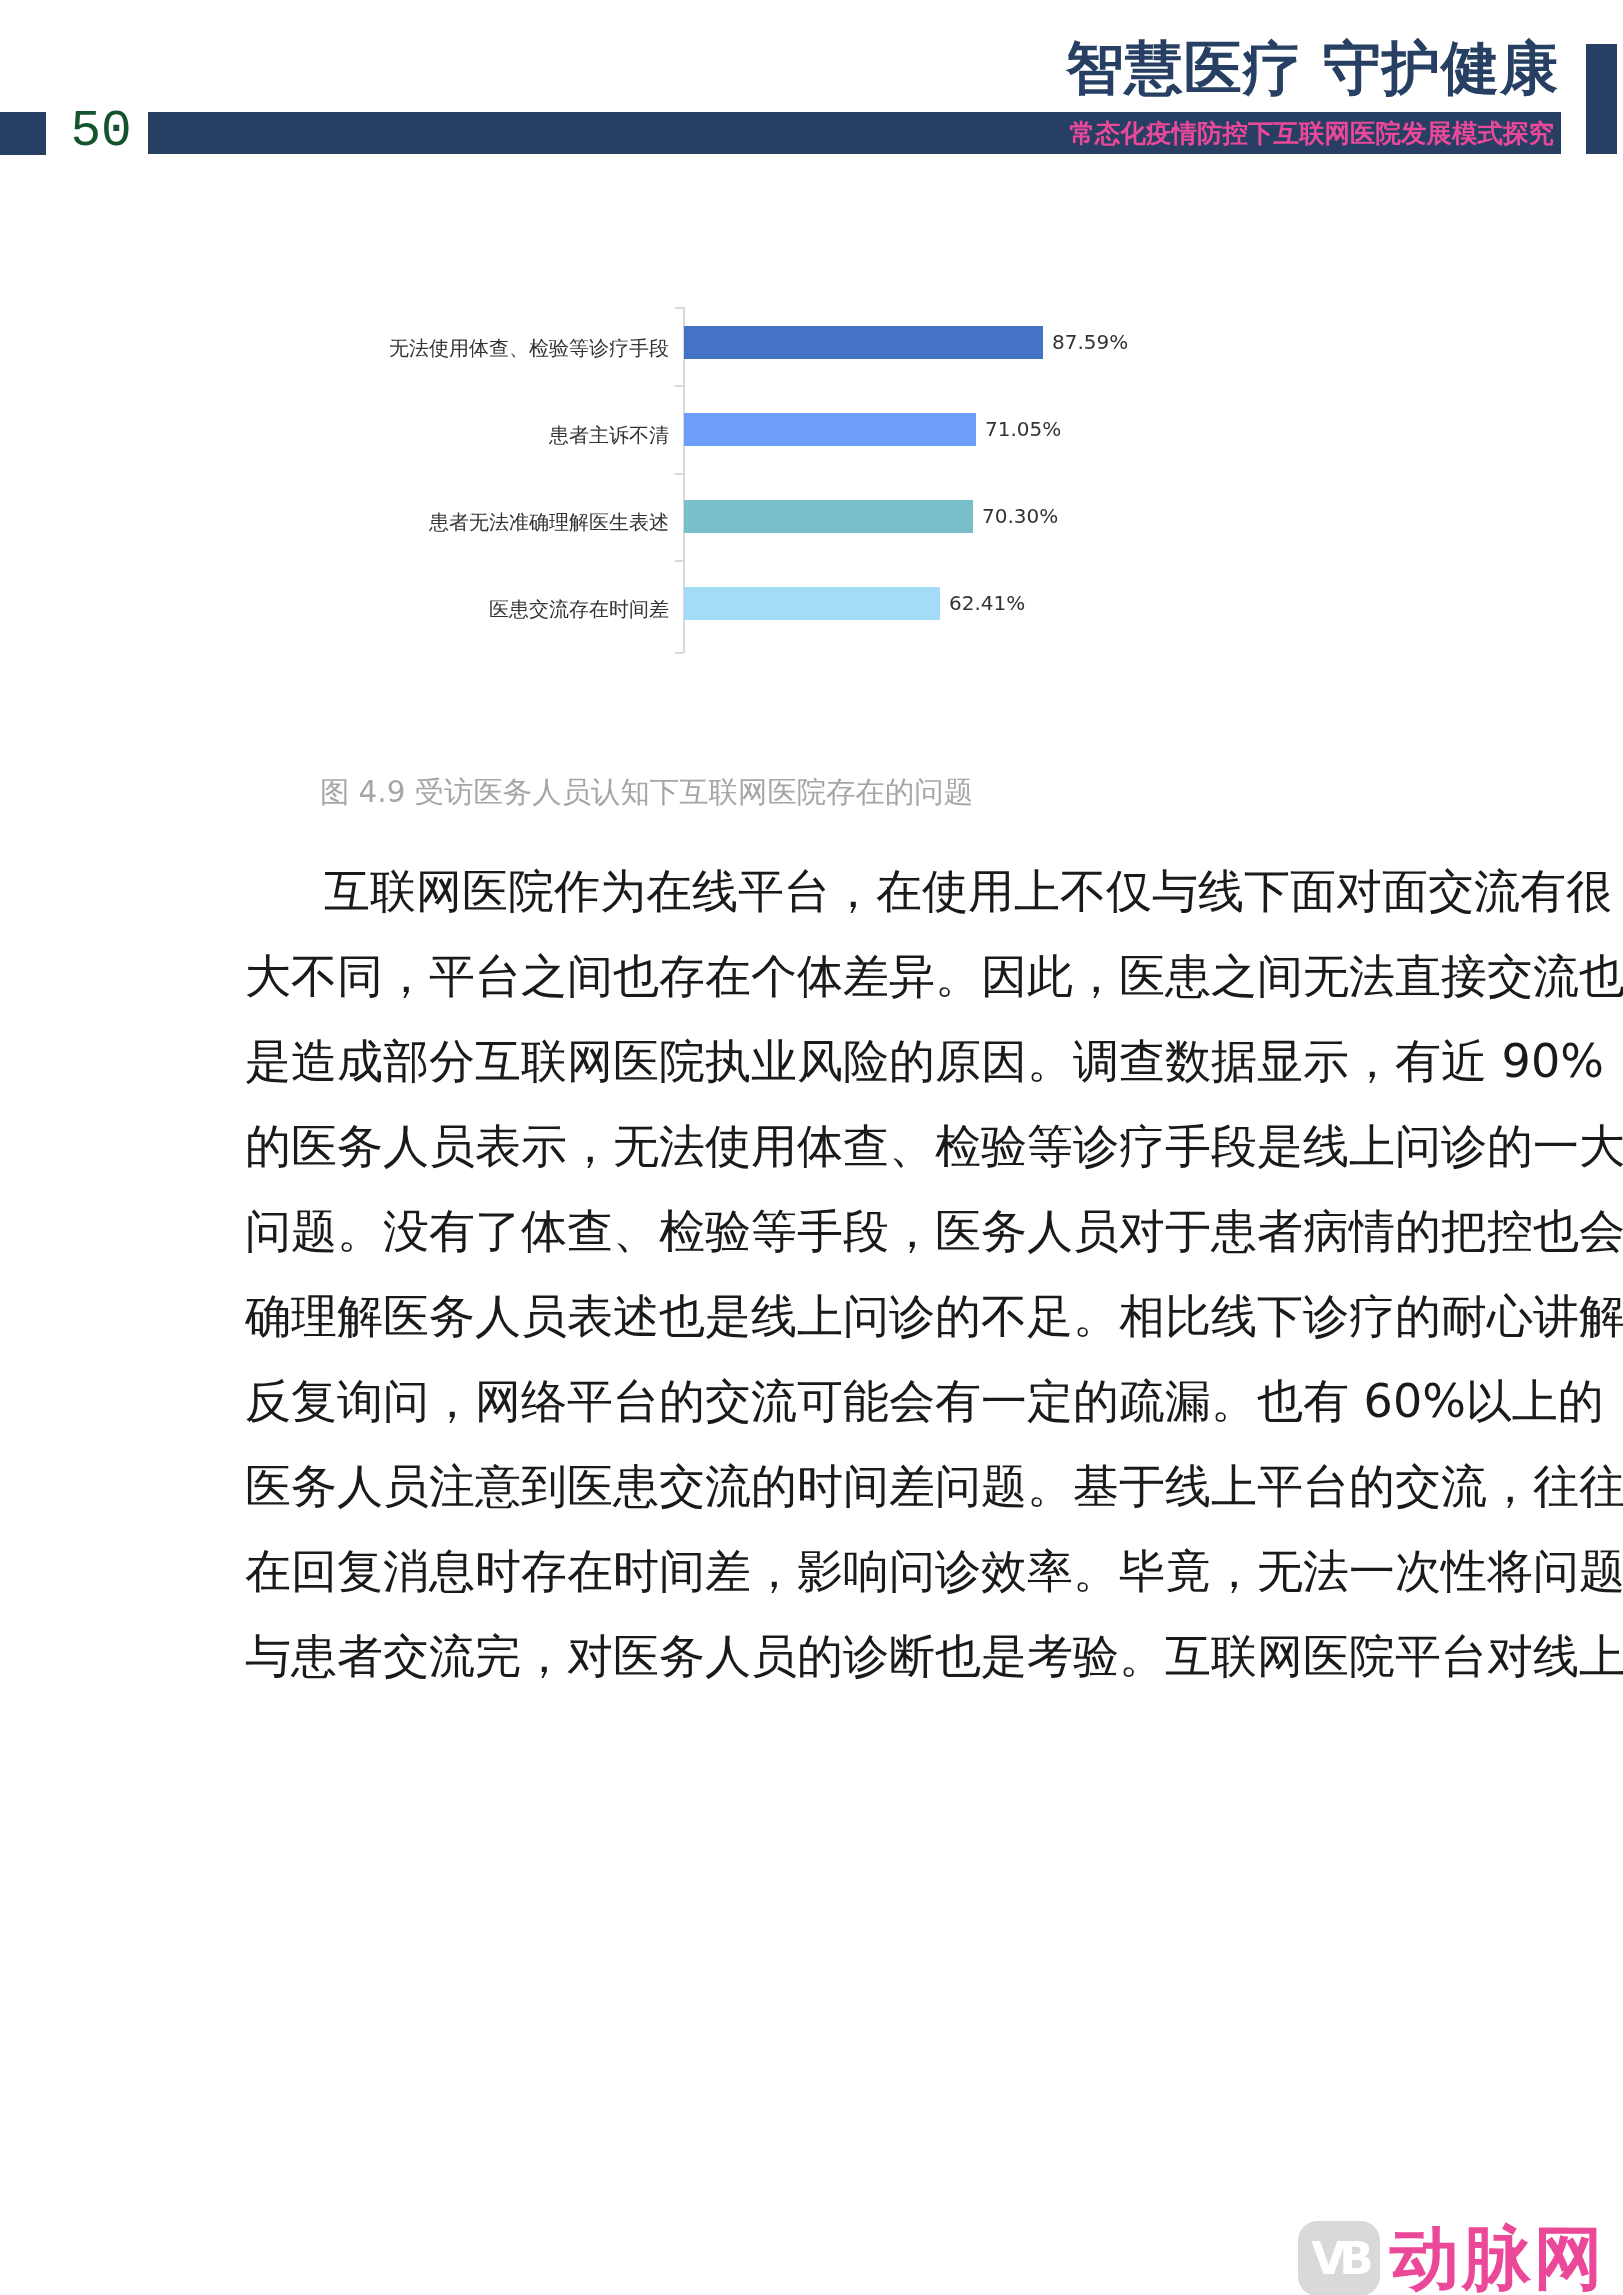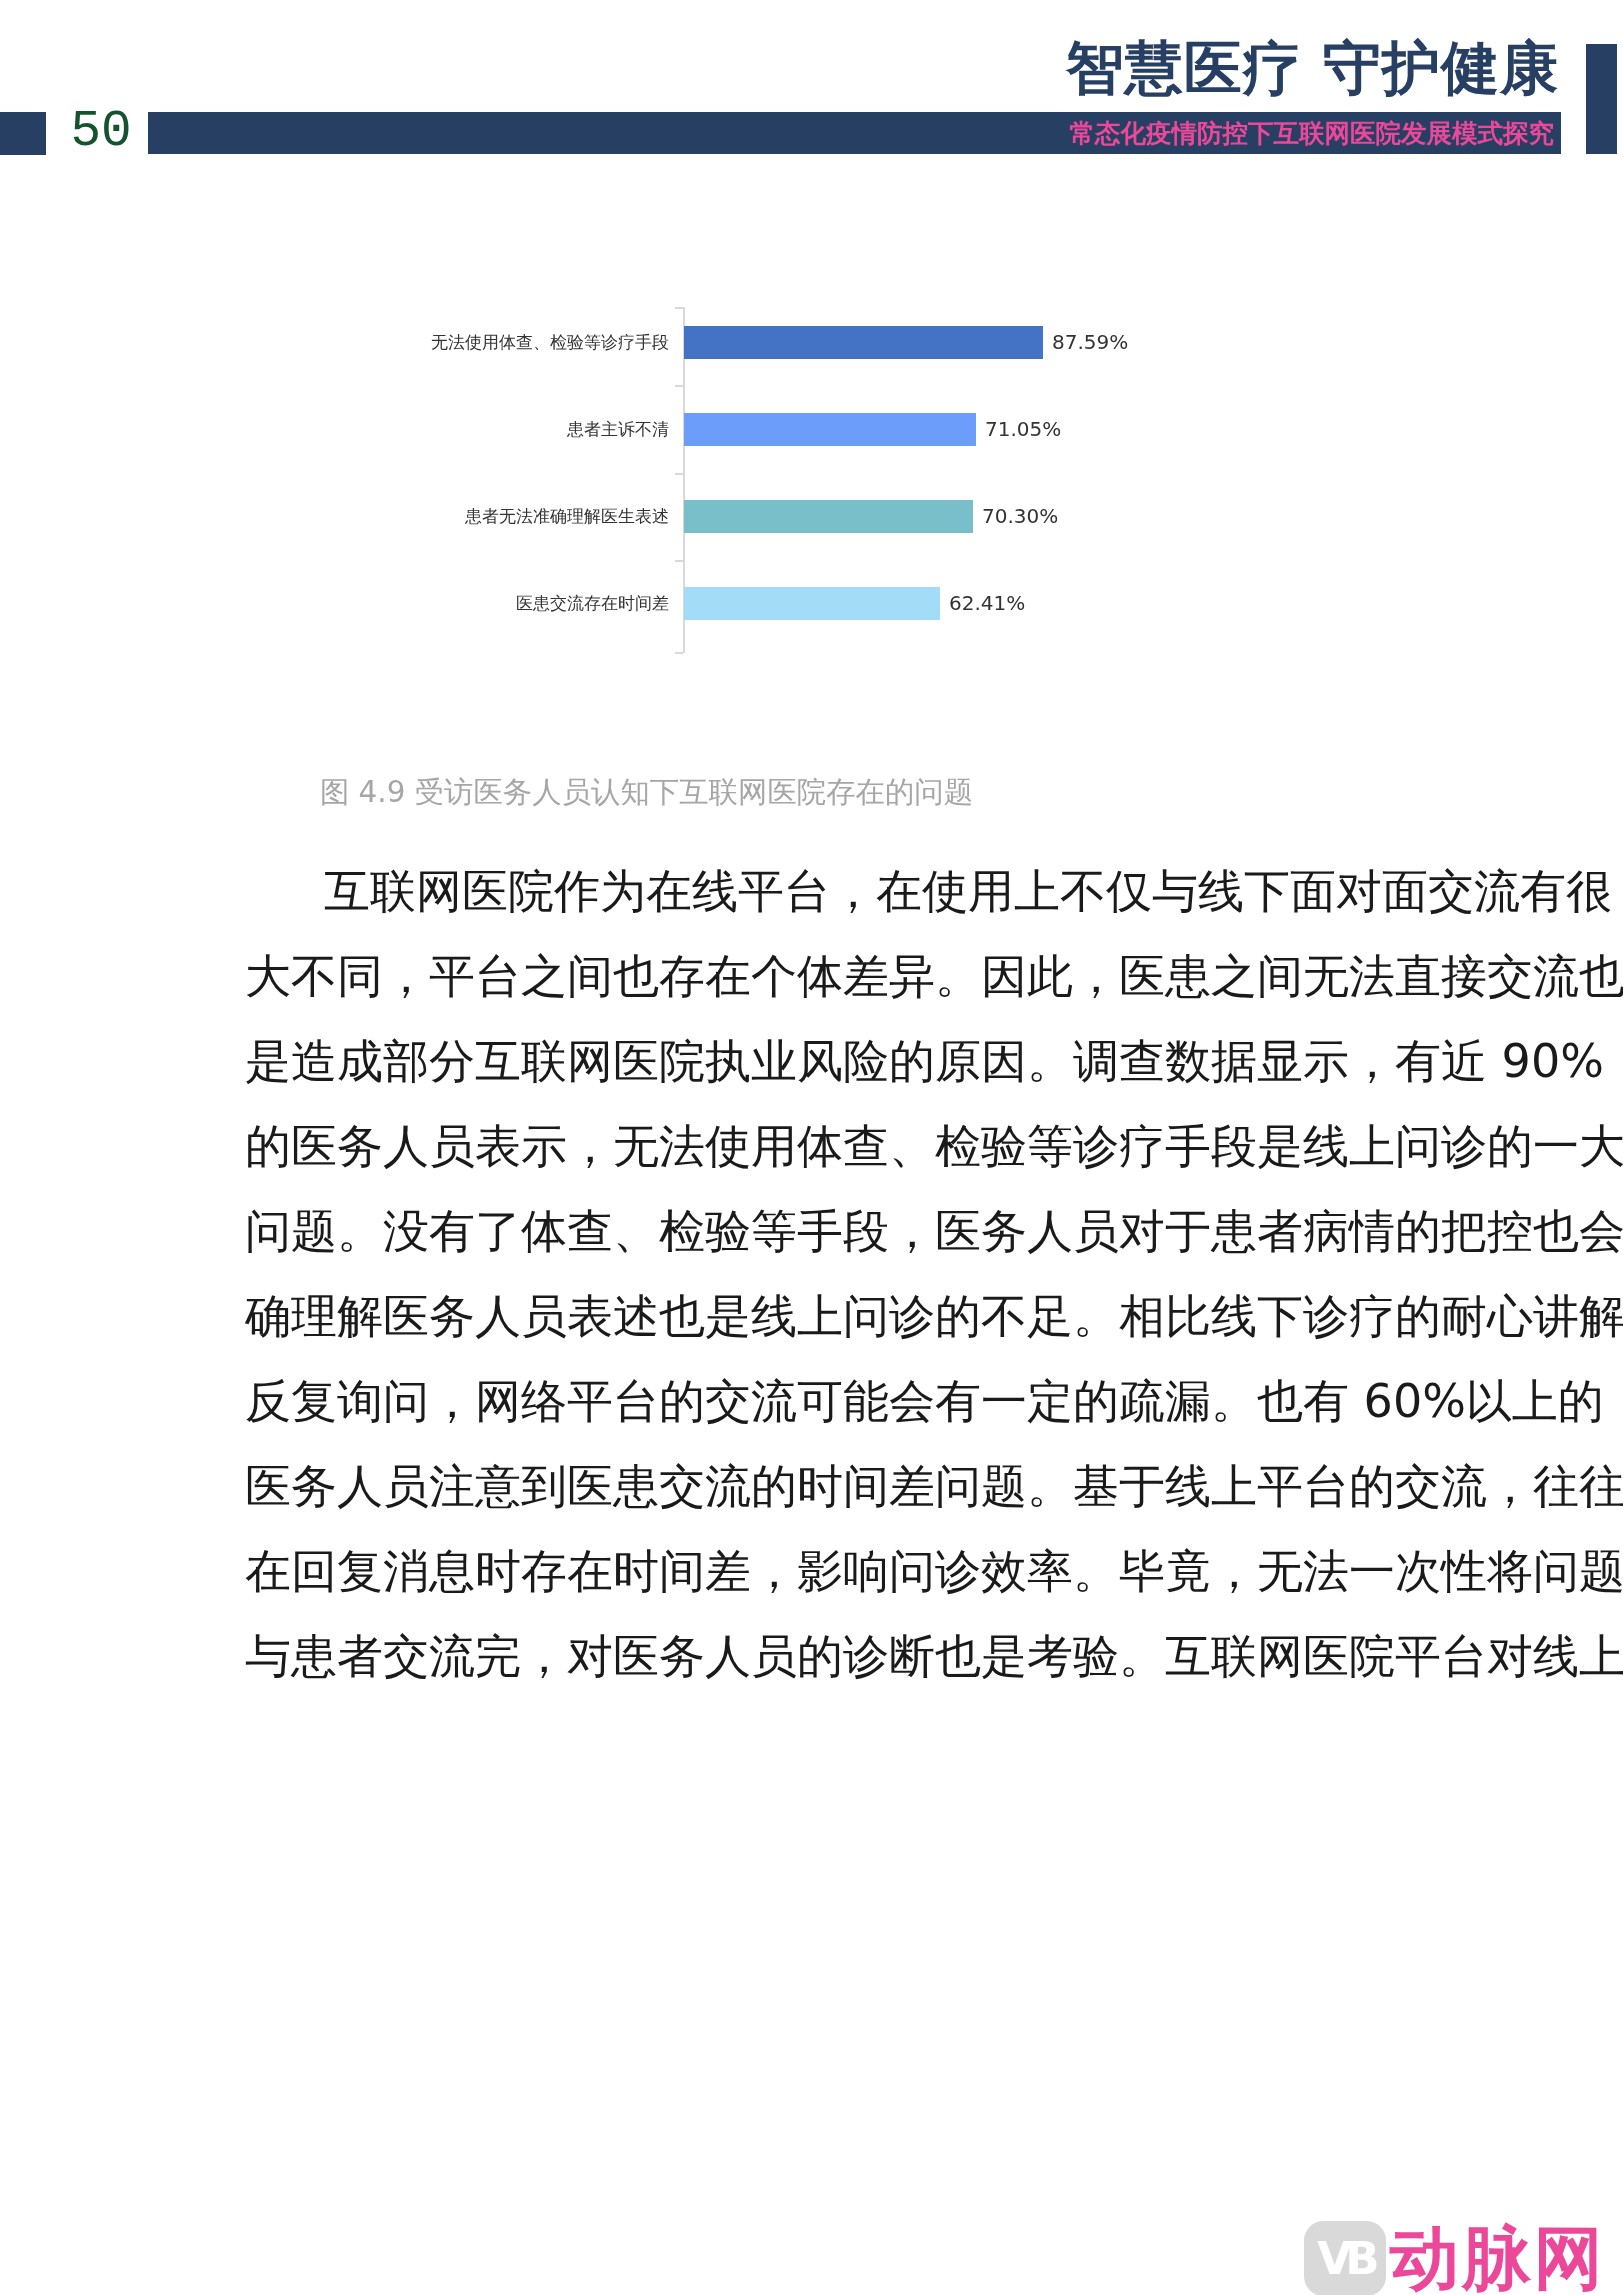--- a/index.html
+++ b/index.html
@@ -12,42 +12,42 @@
     font-family: Liberation Mono, monospace; font-size: 51px; line-height: 49px; text-align: center; }
   .hdr-bar { left: 148px; top: 112px; width: 1413px; height: 42px; background: #263f63; }
   .hdr-subtitle { right: 69px; top: 112px; height: 42px; line-height: 42px; color: #ec4899;
     font-family: "DejaVu Serif", "Liberation Serif", serif; font-weight: bold; font-size: 25.5px; letter-spacing: 0px; white-space: nowrap; }
   .hdr-title { right: 64px; top: 34px; height: 69px; line-height: 69px; color: #263f63;
     font-family: "DejaVu Serif", "Liberation Serif", serif; font-weight: bold; font-size: 58px; white-space: nowrap; letter-spacing: 1px; }
   .hdr-vbar { left: 1586px; top: 44px; width: 31px; height: 110px; background: #263f63; }
 
   
   .chart { left: 0; top: 0; width: 1623px; height: 687px; pointer-events: none; }
-  .cat-label { position: absolute; right: 954px; height: 35px; line-height: 35px; font-size: 17px; color: #333333;
-    font-family: "DejaVu Sans", "Liberation Sans", sans-serif; white-space: nowrap; text-align: center; pointer-events: auto; }
+  .cat-label { position: absolute; right: 954px; height: 35px; line-height: 35px; font-size: 20px; color: #333333;
+    font-family: "DejaVu Sans", "Liberation Sans", sans-serif; white-space: nowrap; text-align: center; pointer-events: auto; margin-top: 6px; }
   .axis-line { position: absolute; left: 683px; top: 307px; width: 1.5px; height: 346px; background: #d9d9d9; }
   .tick { position: absolute; left: 675px; width: 7.9px; height: 1.5px; background: #d9d9d9; }
   .bar { position: absolute; left: 684px; height: 33px; pointer-events: auto; }
   .val-label { position: absolute; height: 33px; line-height: 33px; font-size: 20px; color: #333333;
     font-family: "DejaVu Sans", "Liberation Sans", sans-serif; white-space: nowrap; pointer-events: auto; }
 
   
   .caption { left: 0; width: 1293px; top: 773px; text-align: center; color: #a6a6a6;
     font-family: "DejaVu Sans", "Liberation Sans", sans-serif; font-size: 29.4px; line-height: 39px; }
 
   
   .body-text { left: 245px; top: 849px; width: 1129px; color: #1a1a1a;
     font-family: "DejaVu Sans", "Liberation Sans", sans-serif; font-size: 46px; line-height: 85px; }
   .body-line { display: block; white-space: nowrap; height: 85px; text-align: justify; text-align-last: justify; }
   .body-line.first { padding-left: 79px; }
   .body-line.last { text-align-last: left; }
 
   
   .wm { left: 1294px; top: 2221px; width: 329px; height: 75px; }
-  .wm-logo { position: absolute; left: 10px; top: 0; width: 82px; height: 75px; background: #d9d9d9; border-radius: 19.6px; }
+  .wm-logo { position: absolute; left: 4px; top: 0; width: 82px; height: 75px; background: #d9d9d9; border-radius: 19.6px; }
   .wm-logo-glyph { position: absolute; left: 0; top: 0; width: 82px; height: 75px; line-height: 75px; text-align: center;
     color: #ffffff; font-family: "DejaVu Sans", "Liberation Sans", sans-serif; font-weight: bold; font-size: 45px; letter-spacing: -6.9px; }
   .wm-text { position: absolute; left: 96px; top: 0; height: 75px; line-height: 75px; color: #ec4899;
     font-family: "DejaVu Sans", "Liberation Sans", sans-serif; font-weight: bold; font-size: 69px; letter-spacing: 2.9px; white-space: nowrap; }
 </style>
 </head>
 <body>
 
 <div class="abs hdr-square"></div>
 <div class="abs page-num">50</div>

